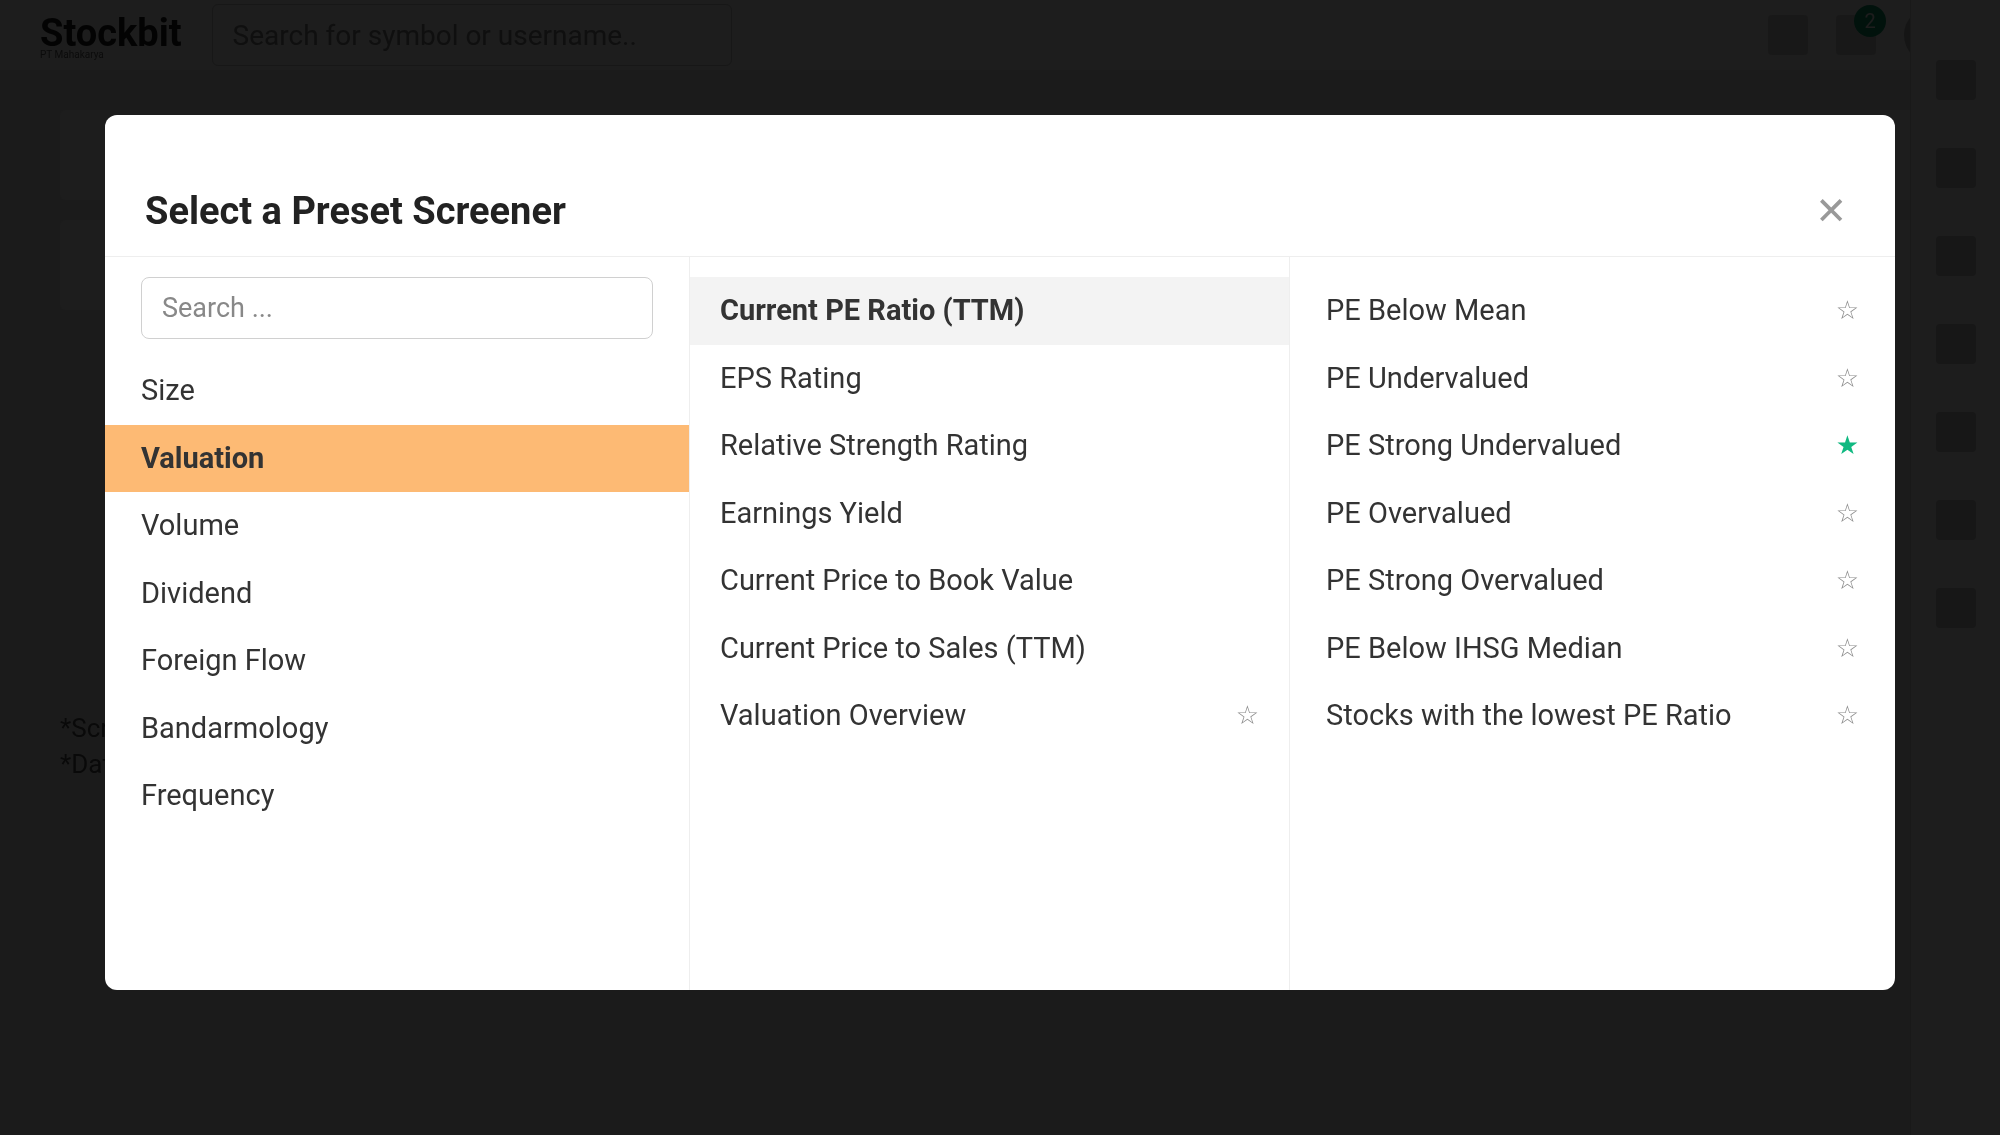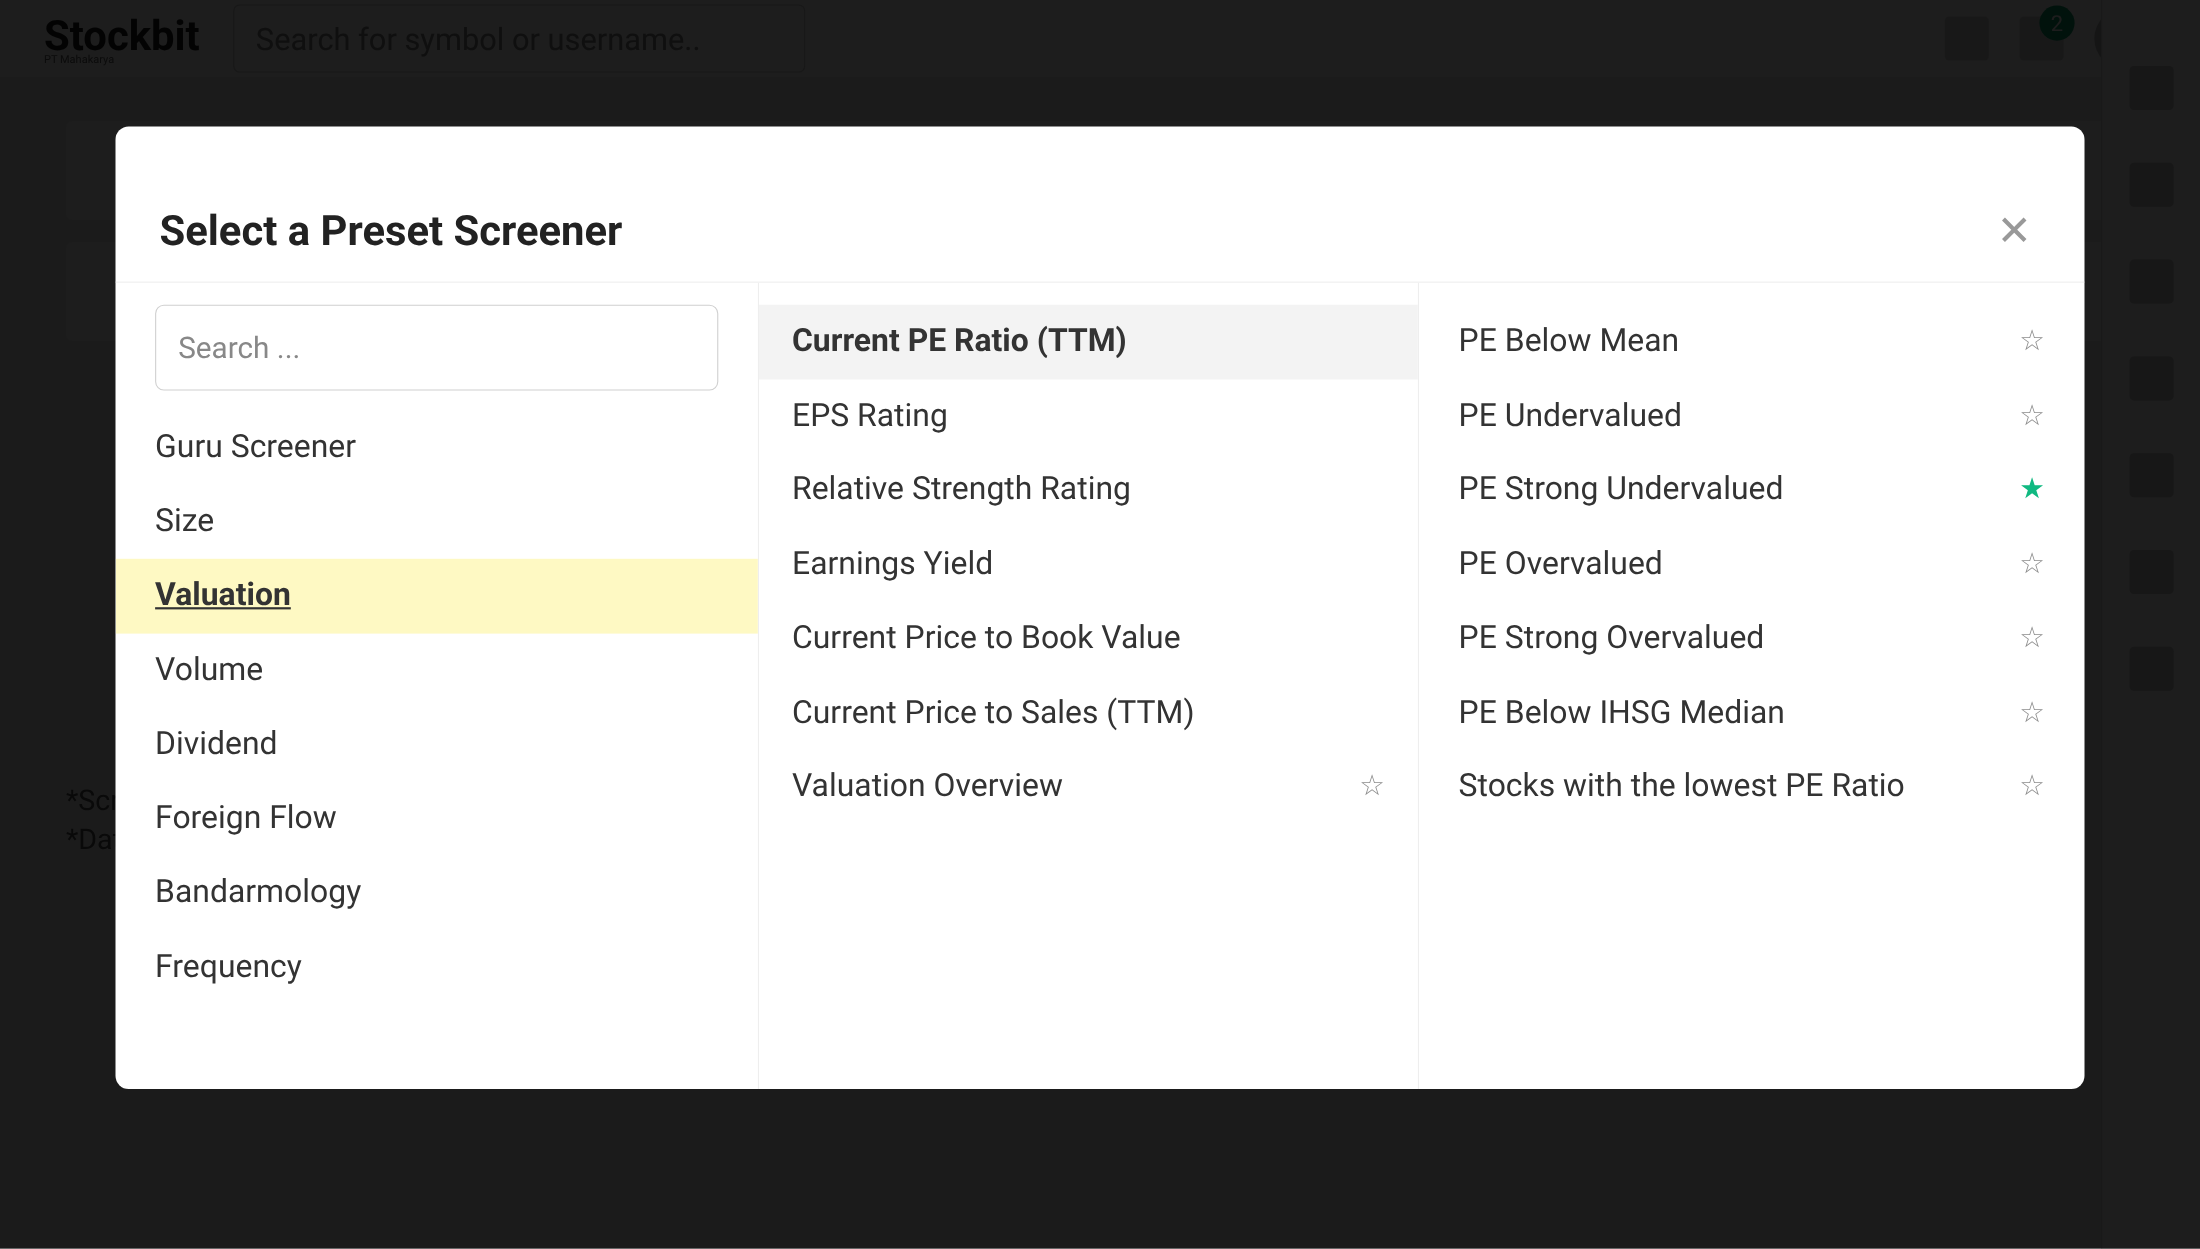--- a/index.html
+++ b/index.html
@@ -187,43 +187,42 @@
       border-right: 1px solid #eee;
     }
     .col3 {
       flex: 1;
     }
     .search-wrap {
       padding: 0 36px 18px 36px;
     }
     .search-input {
       width: 100%;
-      height: 78px;
+      height: 62px;
       border: 1px solid #d0d0d0;
       border-radius: 8px;
       padding: 0 20px;
       font-size: 27px;
       color: #0f172a;
     }
     .search-input::placeholder {
       color: #888;
     }
     .cat-item, .sub-item, .preset-item {
       padding: 12px 36px;
       font-size: 29px;
       color: #333;
       cursor: pointer;
       line-height: 1.5;
       display: flex;
       align-items: center;
     }
     .cat-item.selected {
-      background: #fef9c3;
+      background: #fdba74;
       font-weight: 700;
-      text-decoration: underline;
     }
     .sub-item {
       padding: 12px 30px;
     }
     .sub-item.selected {
       background: #f3f3f3;
       font-weight: 700;
     }
     .sub-star {
       margin-left: auto;
@@ -292,23 +291,20 @@
       </div>
     </div>
     <div class="modal-body">
 
       <div class="col col1">
         <div class="search-wrap">
           <input class="search-input" type="text" placeholder="Search ..." style="">
         </div>
         <div id="cat-list">
             <div class="cat-item">
-              <span>Guru Screener</span>
-            </div>
-            <div class="cat-item">
               <span>Size</span>
             </div>
             <div class="cat-item selected">
               <span>Valuation</span>
             </div>
             <div class="cat-item">
               <span>Volume</span>
             </div>
             <div class="cat-item">
               <span>Dividend</span>

